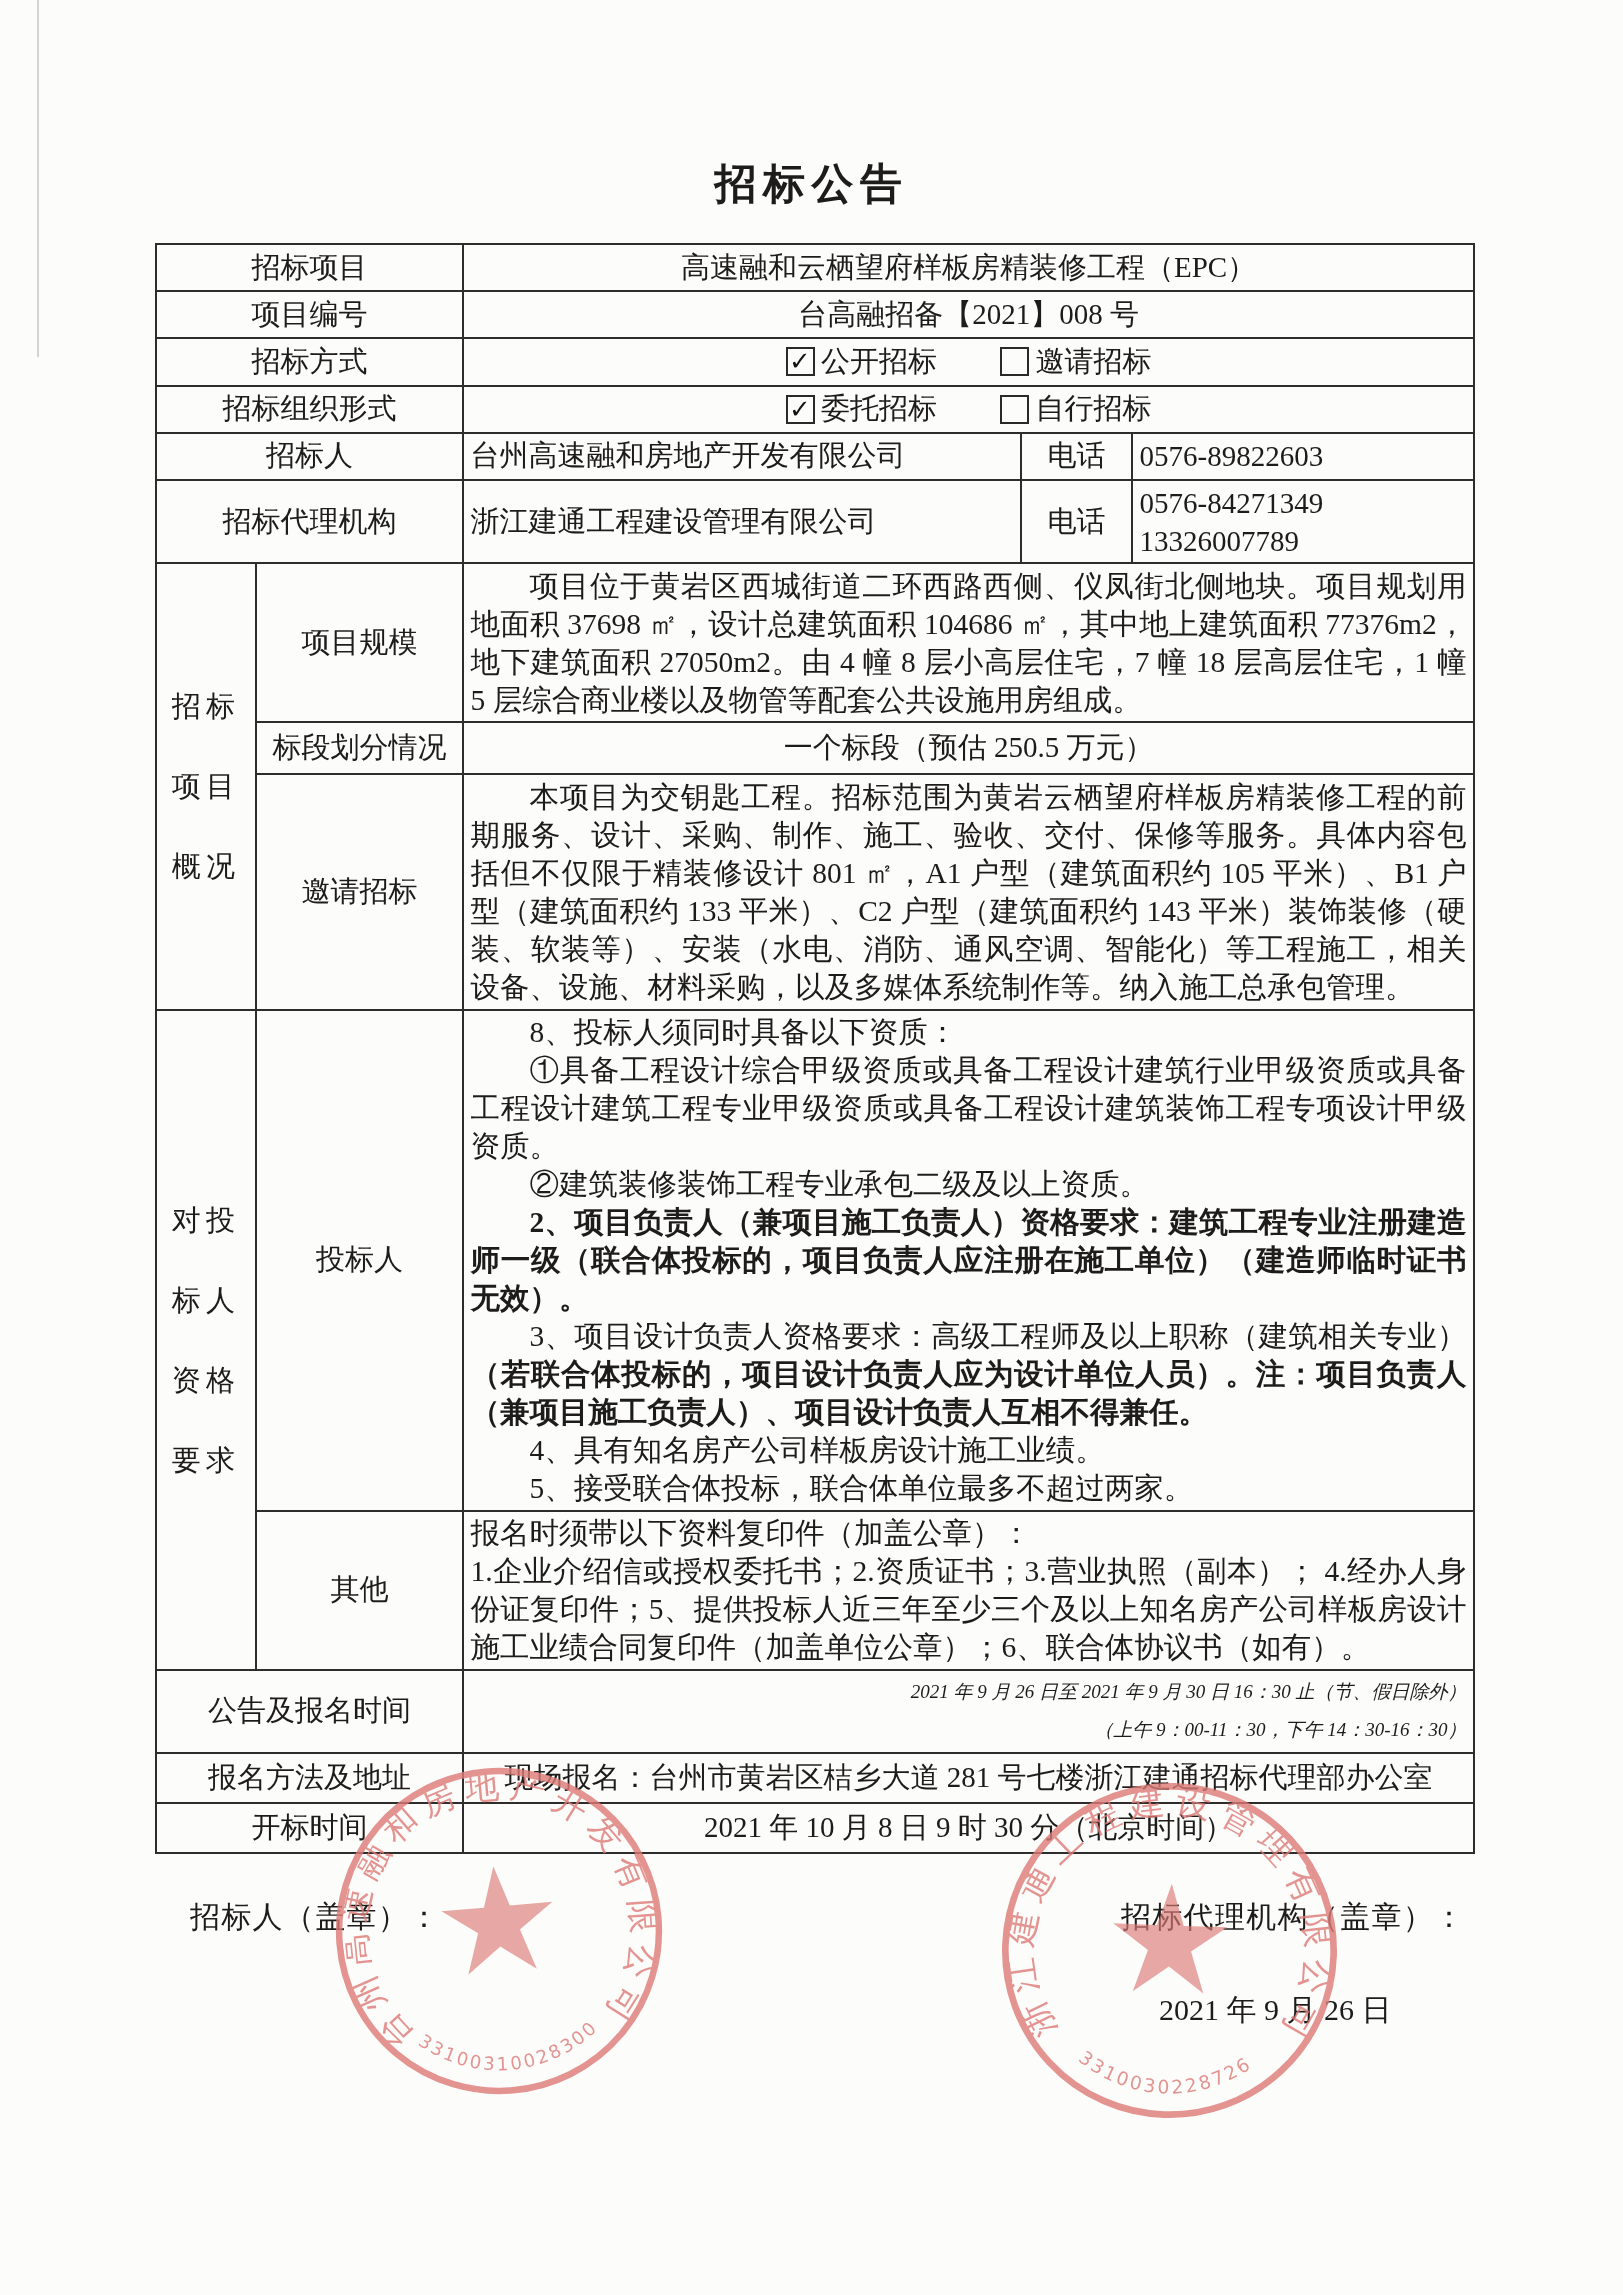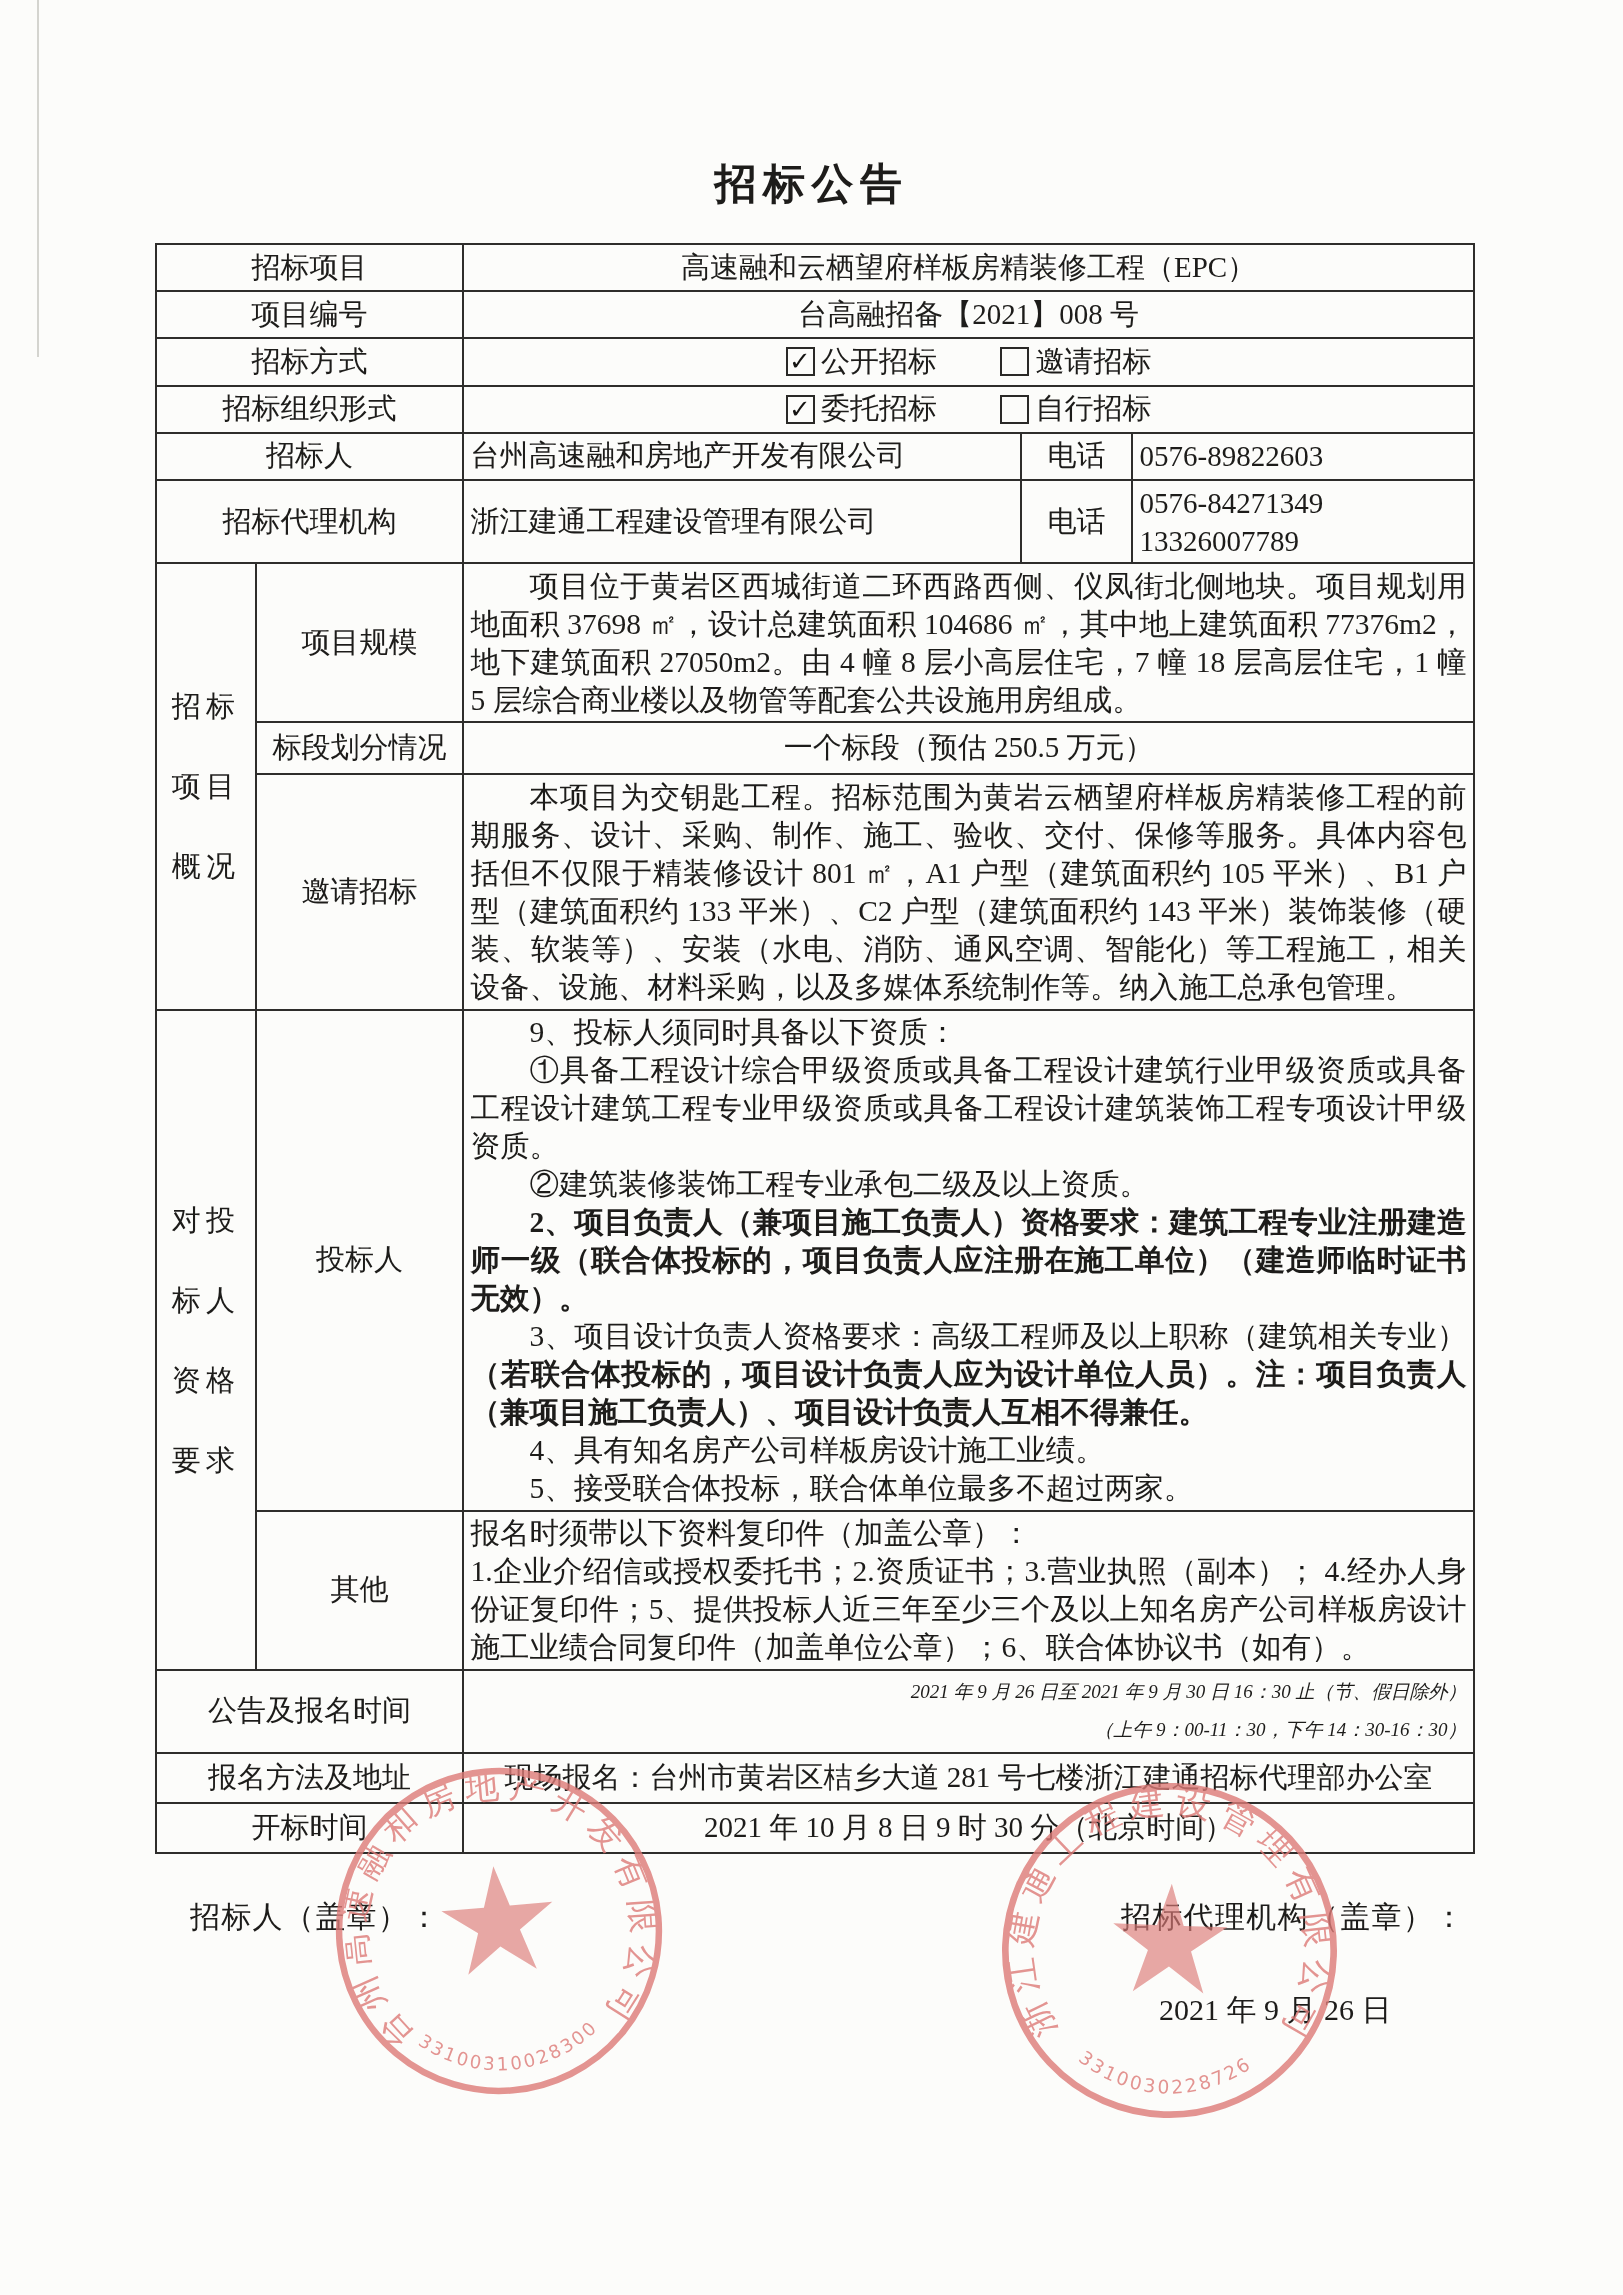--- a/index.html
+++ b/index.html
@@ -160,21 +160,21 @@
       </td>
     </tr>
 
     <tr>
       <td rowspan="2" class="vlabel">对投
 标人
 资格
 要求</td>
       <td class="lbl">投标人</td>
       <td colspan="3" class="rich">
-            <p><span>9、投标人须同时具备以下资质：</span></p>
+            <p><span>8、投标人须同时具备以下资质：</span></p>
             <p><span>①具备工程设计综合甲级资质或具备工程设计建筑行业甲级资质或具备工程设计建筑工程专业甲级资质或具备工程设计建筑装饰工程专项设计甲级资质。</span></p>
             <p><span>②建筑装修装饰工程专业承包二级及以上资质。</span></p>
             <p><span class="b">2、项目负责人（兼项目施工负责人）资格要求：建筑工程专业注册建造师一级（联合体投标的，项目负责人应注册在施工单位）（建造师临时证书无效）。</span></p>
             <p><span>3、项目设计负责人资格要求：高级工程师及以上职称（建筑相关专业）</span><span class="b">（若联合体投标的，项目设计负责人应为设计单位人员）。注：项目负责人（兼项目施工负责人）、项目设计负责人互相不得兼任。</span></p>
             <p><span>4、具有知名房产公司样板房设计施工业绩。</span></p>
             <p><span>5、接受联合体投标，联合体单位最多不超过两家。</span></p>
           </td>
     </tr>
 
     <tr>

